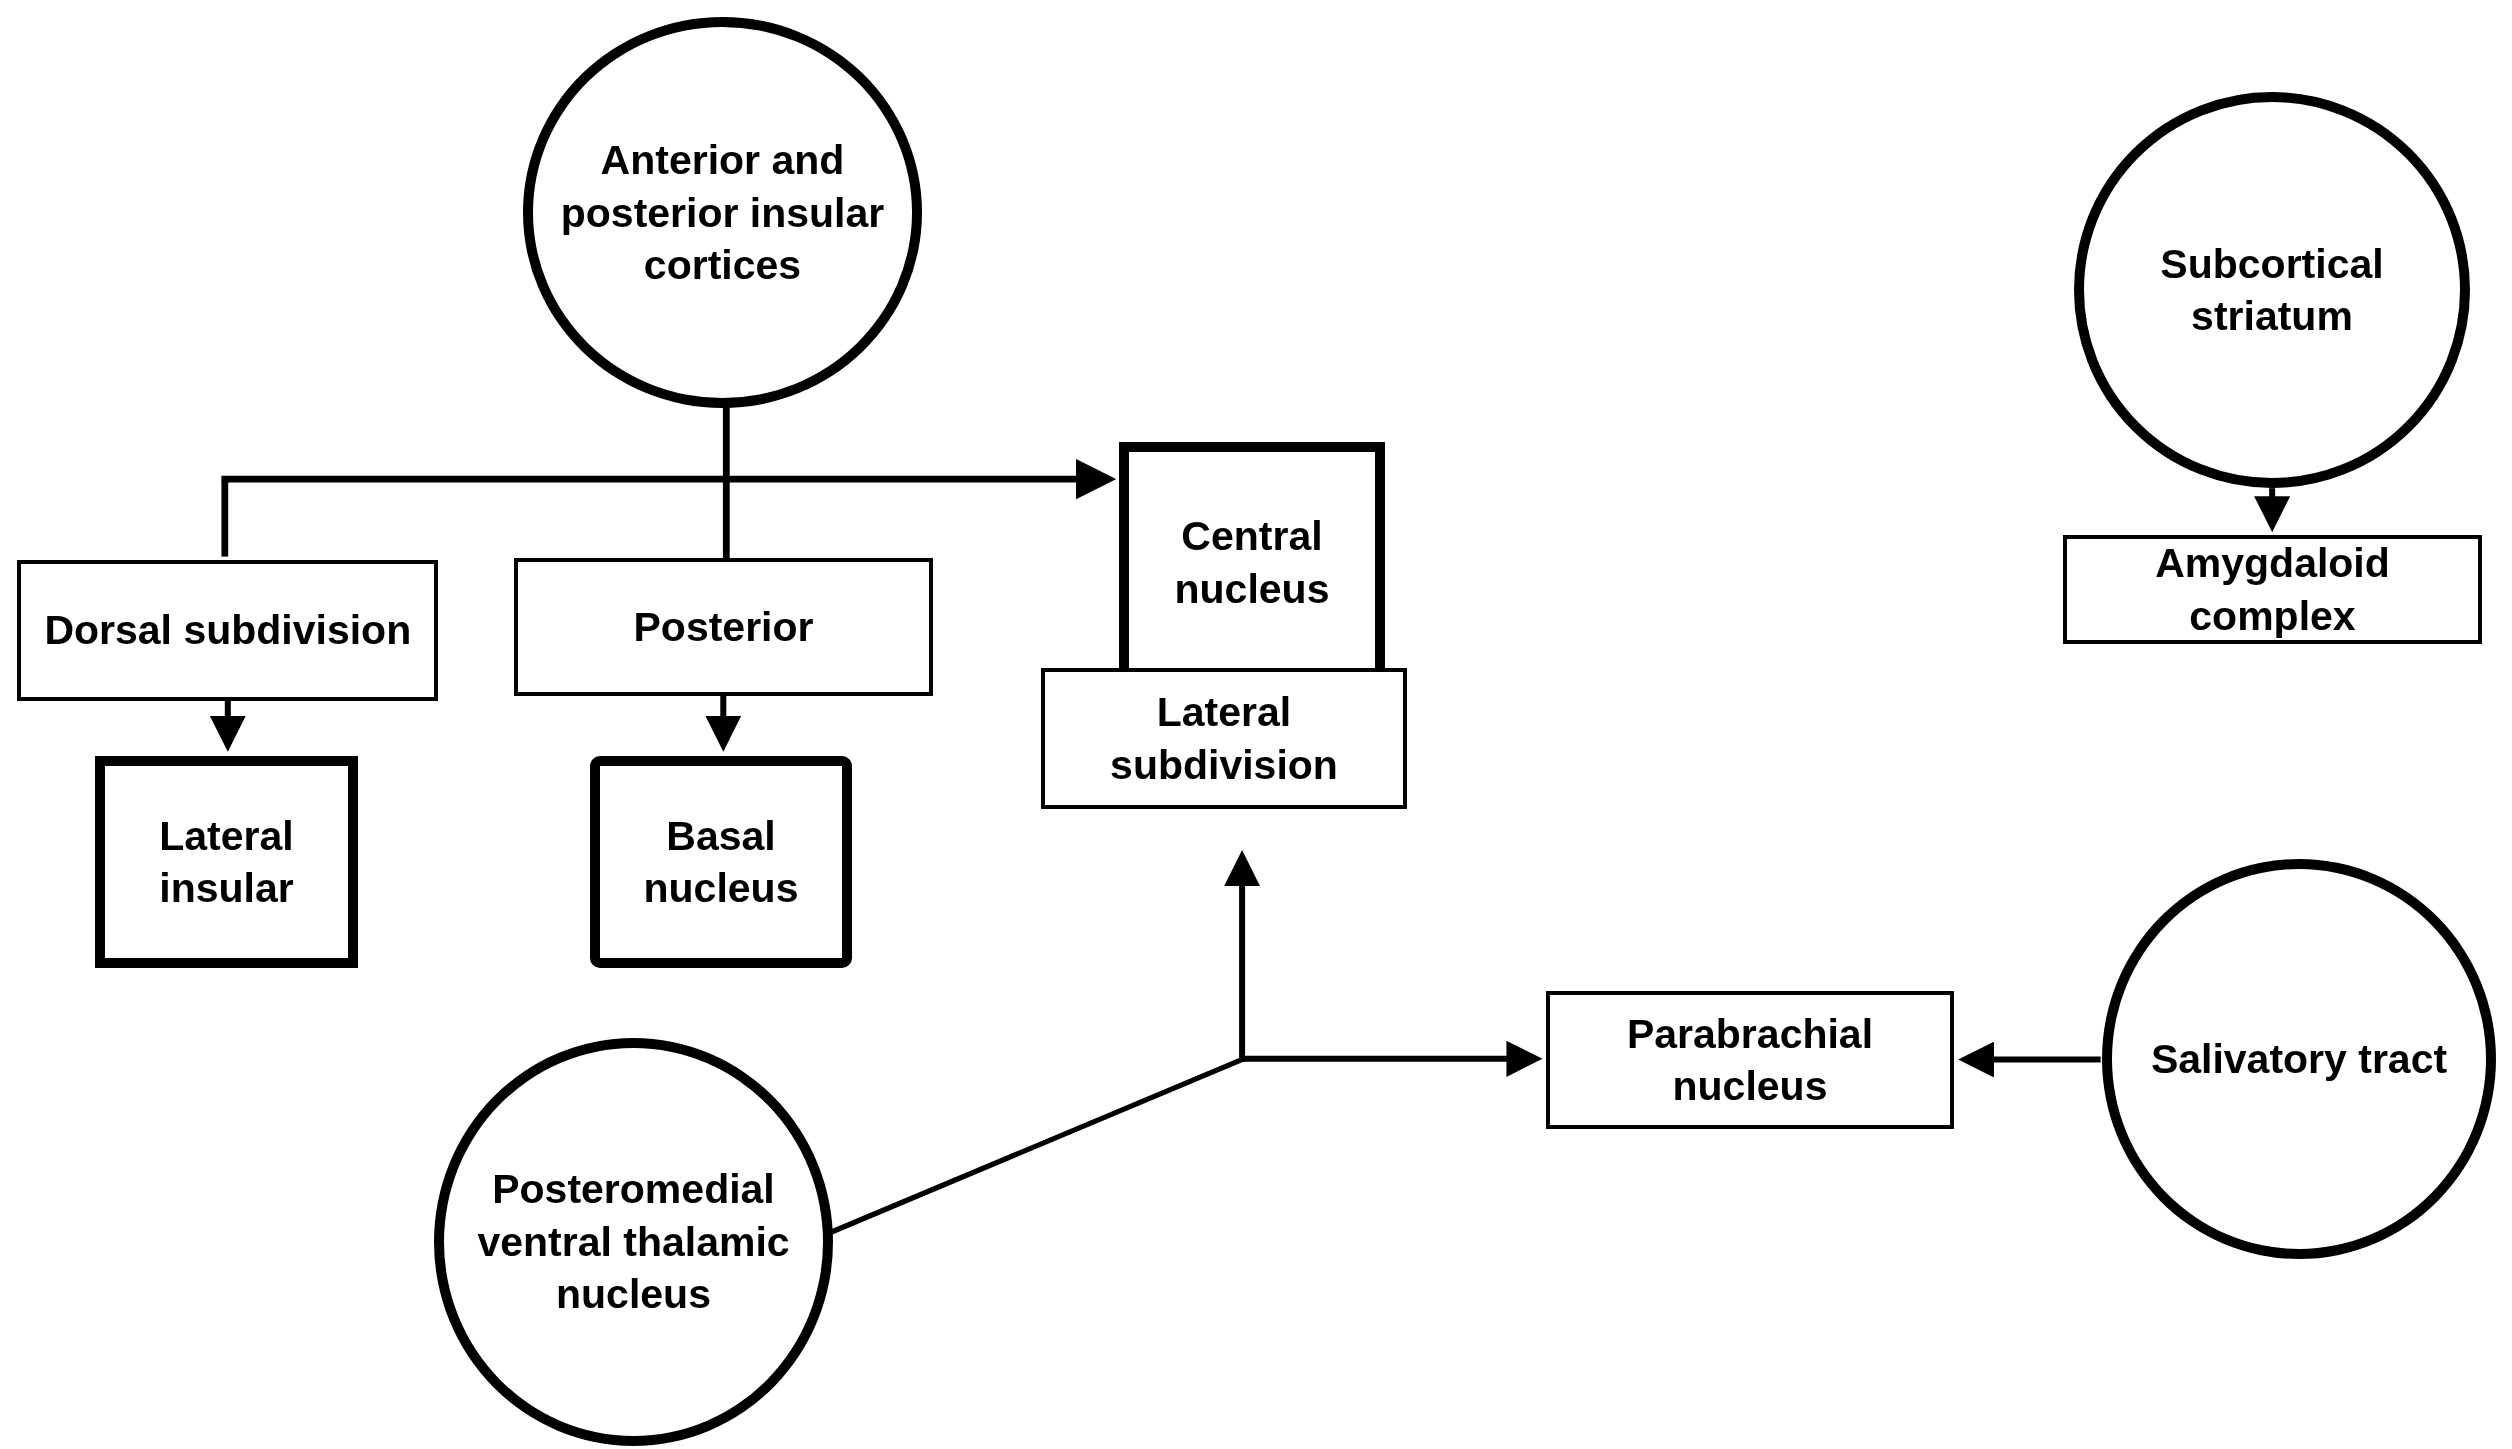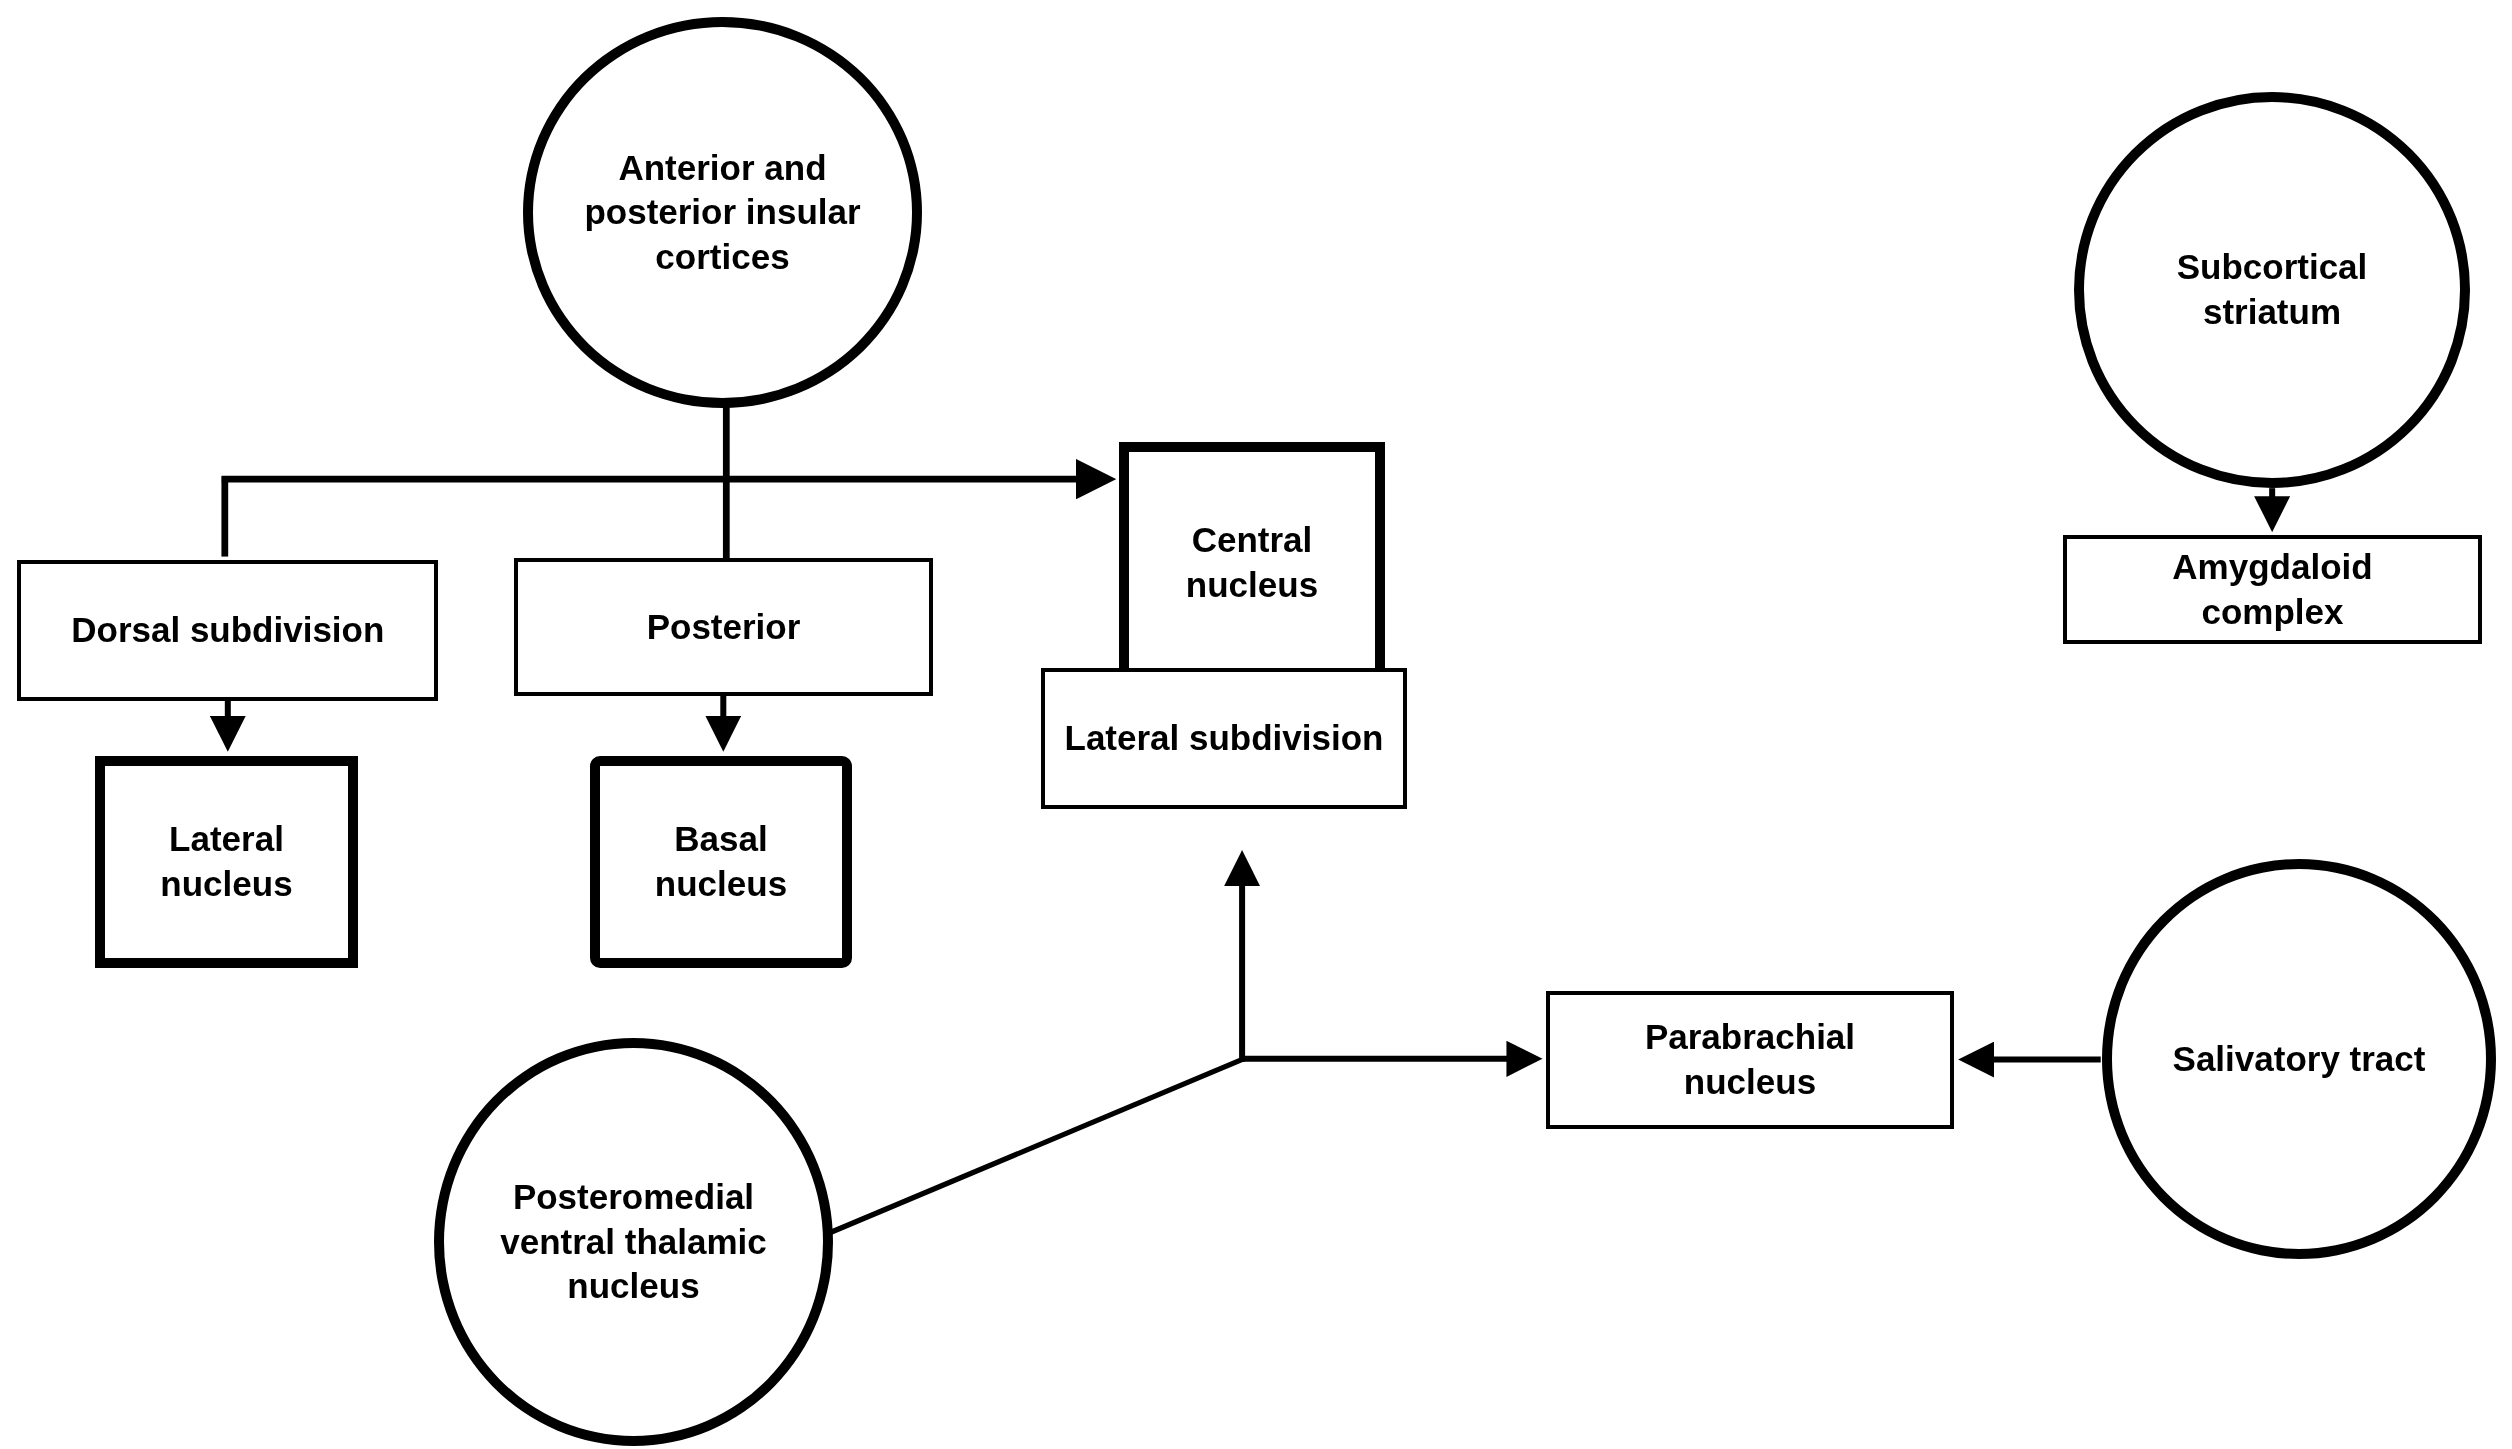--- a/index.html
+++ b/index.html
@@ -25,21 +25,21 @@
   }
   .node {
     position: absolute;
     box-sizing: border-box;
     display: flex;
     align-items: center;
     justify-content: center;
     text-align: center;
     background: #ffffff;
     font-weight: 700;
-    font-size: 35px;
+    font-size: 41px;
     line-height: 1.28;
     white-space: pre-line;
     color: #000000;
   }
   .node.circle      { border: 10.5px solid #000000; border-radius: 50%; }
   .node.rect-thin   { border: 4.5px  solid #000000; }
   .node.rect-thick  { border: 10.5px solid #000000; }
 
   
   .n-insular        { left: 523px;  top: 17.3px;   width: 399px; height: 391px; }
@@ -116,21 +116,21 @@
     <span>Lateral subdivision</span>
   </div>
 
   <div class="node rect-thin n-amygdaloid">
     <span>Amygdaloid
 complex</span>
   </div>
 
   <div class="node rect-thick n-lateral-nuc">
     <span>Lateral
-nucleus</span>
+insular</span>
   </div>
 
   <div class="node rect-thick n-basal-nuc">
     <span>Basal
 nucleus</span>
   </div>
 
   <div class="node circle n-posteromedial">
     <span>Posteromedial
 ventral thalamic

